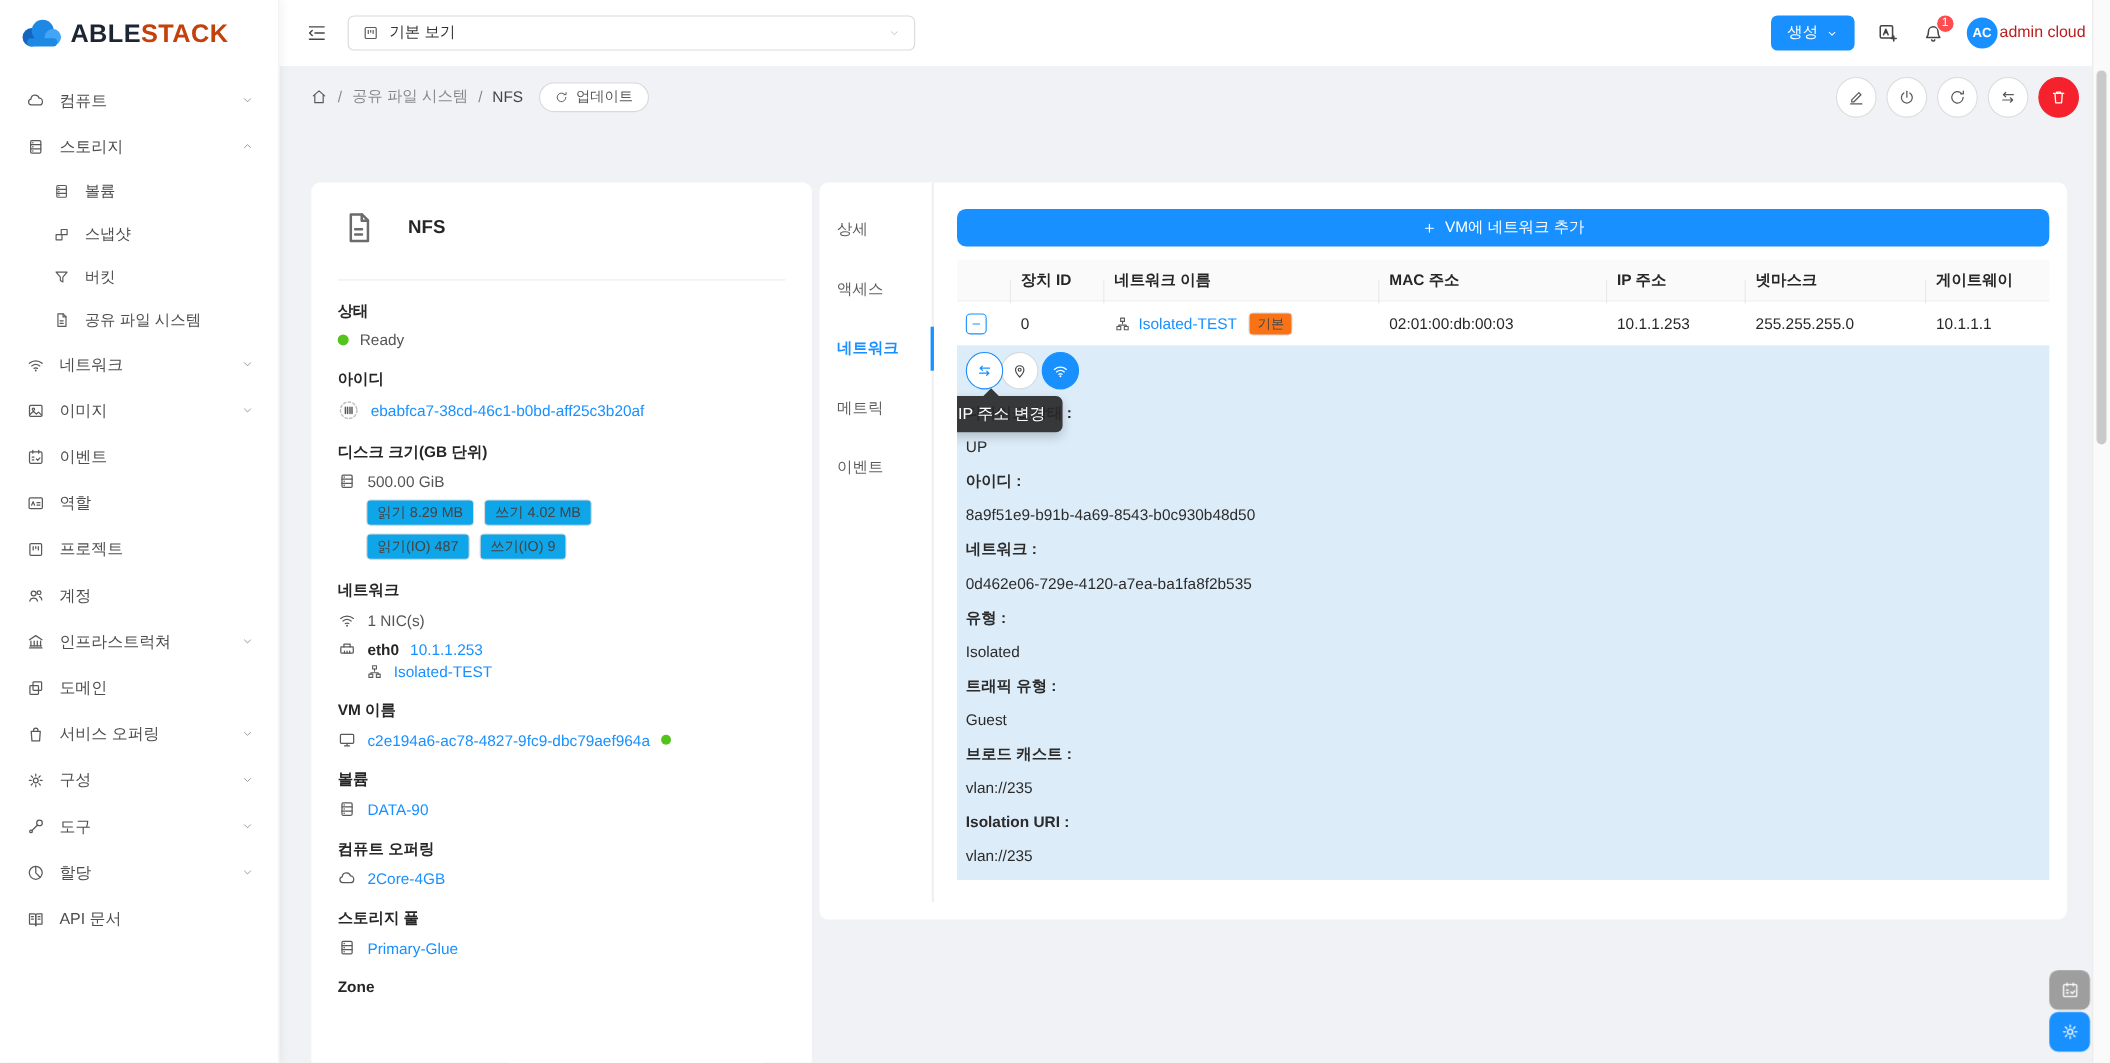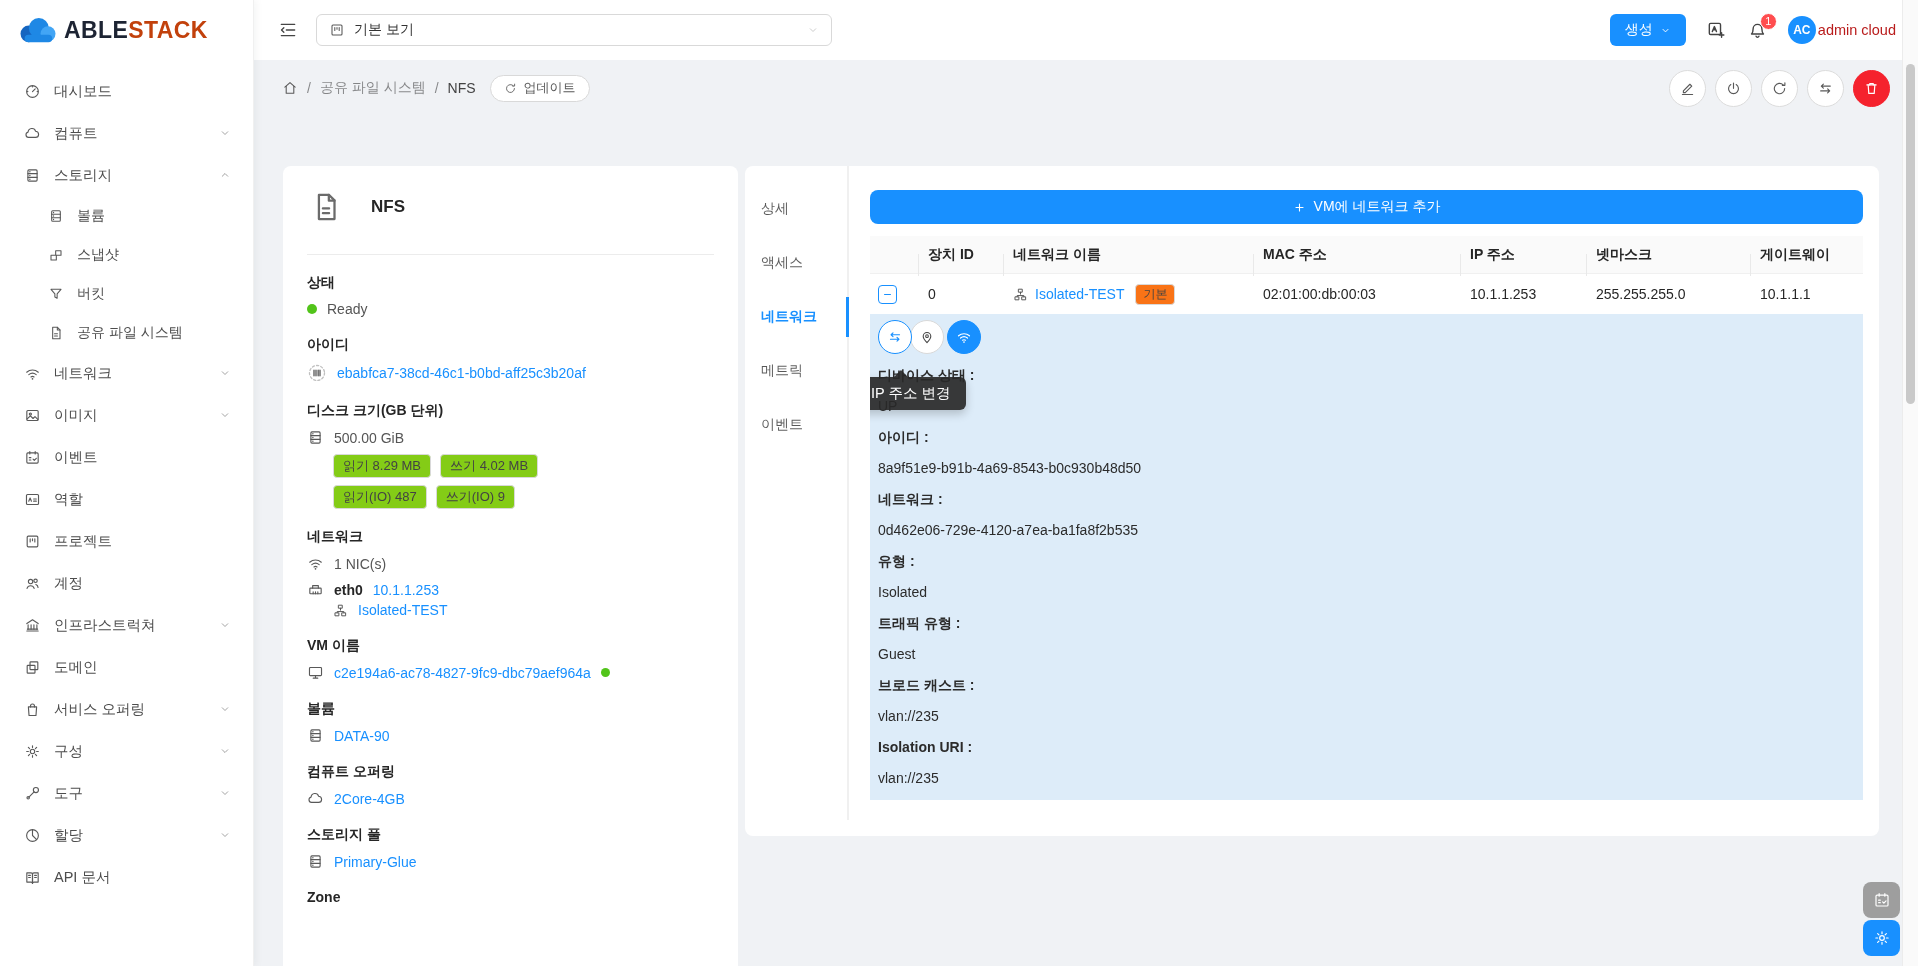--- a/index.html
+++ b/index.html
@@ -56,21 +56,21 @@
   .res-head .doc-icon { width:34px; height:34px; color:#6b6b6b; }
   .res-title { font-size:17px; font-weight:600; color:#262626; }
   .res-divider { border:none; border-top:1px solid #ececec; margin:30px 0 6px; }
   .sec-label { font-weight:700; color:#262626; margin-top:19px; font-size:14px; }
   .sec-row { margin-top:9px; display:flex; align-items:center; gap:10px; color:#555; }
   .sec-row .sr-icon { width:17px; height:17px; color:#595959; flex:0 0 auto; }
   .dot { width:10px; height:10px; border-radius:50%; background:#52c41a; }
   a.lnk { color:#1890ff; text-decoration:none; cursor:pointer; }
   .tag-rows { margin:8px 0 0 26px; }
   .tag-row { display:flex; gap:9px; margin-top:7px; }
-  .stat-tag { border:1px solid #d9d9d9; background:#84cc16; border-radius:4px; padding:2px 9px; font-size:13px; color:#434343; }
+  .stat-tag { border:1px solid #d9d9d9; background:#0ea5e9; border-radius:4px; padding:2px 9px; font-size:13px; color:#434343; }
   .nic-sub { margin-left:26px; margin-top:4px; }
   .bold { font-weight:700; color:#262626; }
 
   
   .card-right { position:absolute; left:491px; top:106px; width:1134px; height:670px; background:#fff; border-radius:8px; display:flex; padding:0 16px 16px 16px; }
   .tabs-col { width:88px; border-right:2px solid #f0f0f0; padding-top:16px; flex:0 0 auto; }
   .tab { height:54px; display:flex; align-items:center; color:rgba(0,0,0,.65); font-size:14px; cursor:pointer; position:relative; }
   .tab.active { color:#1890ff; font-weight:600; }
   .tab.active::after { content:""; position:absolute; right:-2px; top:7px; width:3px; height:40px; background:#1890ff; }
   .tab-content { flex:1; padding:24px 0 0 21px; }
@@ -96,21 +96,21 @@
   .expanded { position:relative; background:#ddecf9; padding:6px 8px 18px; height:486px; overflow:hidden; }
   .nic-actions { display:flex; align-items:center; }
   .circ { width:34px; height:34px; border-radius:50%; display:flex; align-items:center; justify-content:center; background:#fff; cursor:pointer; }
   .circ svg { width:16px; height:16px; }
   .circ.swap { border:1px solid #1890ff; color:#1890ff; z-index:2; }
   .circ.pin  { border:1px solid #d9d9d9; color:#434343; margin-left:-2px; z-index:1; }
   .circ.wifi { background:#1890ff; border:1px solid #1890ff; color:#fff; margin-left:3px; z-index:2; }
   .nic-details { margin-top:6px; font-size:14px; color:#2b2b2b; }
   .d-label { font-weight:700; margin-top:12px; line-height:19px; }
   .d-value { margin-top:12px; line-height:19px; }
-  .tooltip { position:absolute; left:-14px; top:63px; background:rgba(40,40,40,.92); color:#fff; border-radius:6px; padding:7px 15px; font-size:14.5px; white-space:nowrap; z-index:6; box-shadow:0 4px 10px rgba(0,0,0,.2);text-align:center; }
+  .tooltip { position:absolute; left:-14px; top:46px; background:rgba(40,40,40,.92); color:#fff; border-radius:6px; padding:7px 15px; font-size:14.5px; white-space:nowrap; z-index:6; box-shadow:0 4px 10px rgba(0,0,0,.2);text-align:center; }
   .tooltip::before { content:""; position:absolute; top:-7px; left:38px; border:7px solid transparent; border-bottom-color:rgba(40,40,40,.92); border-top:none; }
 
   
   .float-btn { position:fixed; width:37px; height:36px; border-radius:8px; display:flex; align-items:center; justify-content:center; color:#fff; z-index:45; cursor:pointer; }
   .float-btn svg { width:18px; height:18px; }
   #float-event { right:18px; top:882px; background:#9e9e9e; }
   #float-settings { right:18px; top:920px; background:#1890ff; }
   #scrollbar { position:fixed; right:0; top:0; bottom:0; width:16px; background:#fafafa; border-left:1px solid #ececec; z-index:40; }
   #scroll-thumb { position:absolute; left:3px; top:64px; width:9px; height:340px; border-radius:5px; background:#c9c9c9; }
 </style>
@@ -121,30 +121,20 @@
   <div class="logo">
     <svg width="40" height="27" viewBox="0 0 48 32">
       <circle cx="13" cy="20" r="10" fill="#1565c0"></circle>
       <circle cx="25" cy="13" r="12" fill="#1e88e5"></circle>
       <circle cx="36" cy="20" r="9" fill="#42a5f5"></circle>
       <rect x="8" y="21" width="33" height="9" rx="4.5" fill="#1e88e5"></rect>
     </svg>
     <span class="logo-text"><span class="logo-able">ABLE</span><span class="logo-stack">STACK</span></span>
   </div>
   <nav class="menu">
-      <div class="menu-item">
-        <span class="mi-icon">
-          <svg width="17" height="17" viewBox="0 0 24 24" fill="none" stroke="currentColor" stroke-width="1.6" stroke-linecap="round" stroke-linejoin="round">
-            <circle cx="12" cy="12" r="8.3"></circle>
-            <path d="M12 12.2 15.8 8.4"></path>
-            <path d="M12 5.2v.01M5.2 12h.01M18.8 12h.01" stroke-width="2"></path>
-          </svg>
-        </span>
-        <span>대시보드</span>
-      </div>
       <div class="menu-item">
         <span class="mi-icon">
           <svg width="17" height="17" viewBox="0 0 24 24" fill="none" stroke="currentColor" stroke-width="1.6" stroke-linecap="round" stroke-linejoin="round">
             <path d="M6.3 17.5a3.8 3.8 0 0 1-.5-7.5 5.4 5.4 0 0 1 10.6-1.1 4 4 0 0 1-.2 8.6z"></path>
           </svg>
         </span>
         <span>컴퓨트</span>
         <span class="chev">
           <svg width="12" height="12" viewBox="0 0 24 24" fill="none" stroke="currentColor" stroke-width="1.6" stroke-linecap="round" stroke-linejoin="round">
             <path d="M6.5 9.5 12 15l5.5-5.5"></path>

